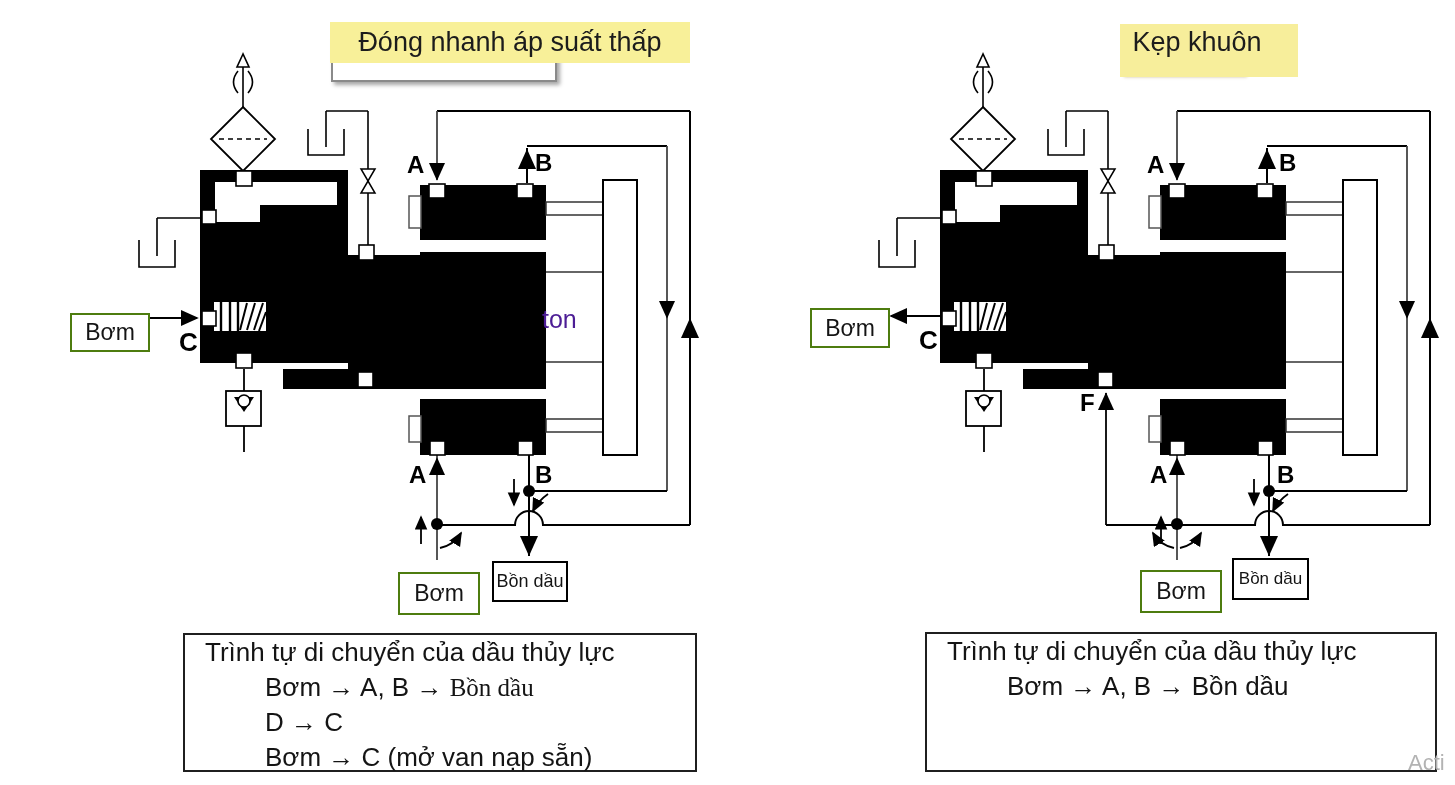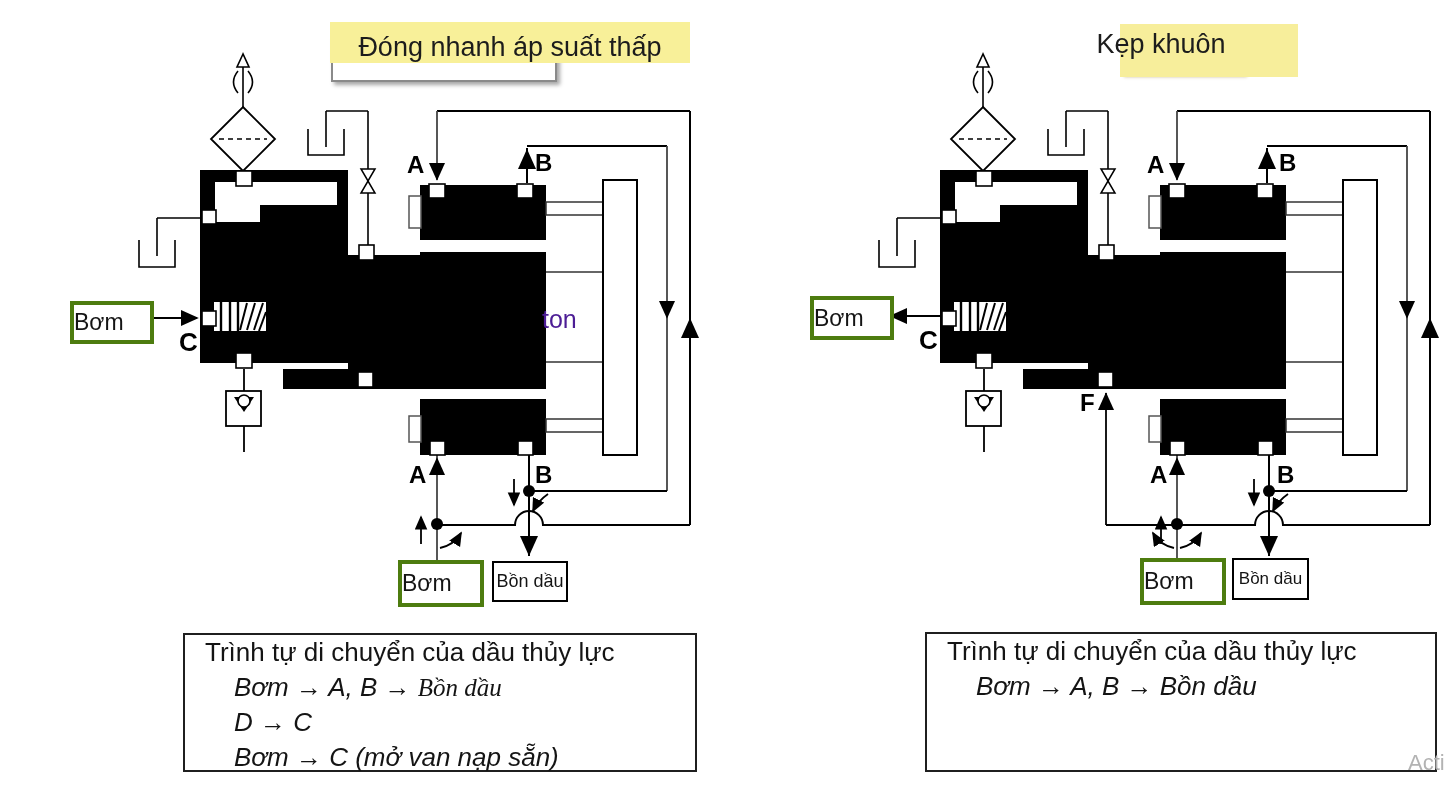--- a/index.html
+++ b/index.html
@@ -1,31 +1,31 @@
 <!DOCTYPE html>
 <html><head>
 <meta charset="utf-8">
 <style>
   html,body{margin:0;padding:0;background:#fff;}
   #canvas{position:relative;width:1455px;height:785px;background:#fff;overflow:hidden;
           font-family:"Liberation Sans",sans-serif;color:#141414;}
   #linework{position:absolute;left:0;top:0;z-index:1;}
   .abs{position:absolute;z-index:3;}
   .hl{background:#F8F099;}
-  .title-text{font-size:27px;color:#1c1c1c;display:flex;align-items:flex-end;justify-content:center;}
+  .title-text{font-size:27px;color:#1c1c1c;display:flex;align-items:center;justify-content:center;}
   .shadow-box{background:#fff;border:2px solid #8a8a8a;box-shadow:3px 3px 4px rgba(0,0,0,.35);z-index:2;}
   .tan-box{background:#FBF5C6;border:2px solid #C8AD66;box-shadow:2px 2px 3px rgba(150,120,40,.45);z-index:2;}
   .lbl{font-weight:bold;font-size:24px;color:#000;z-index:4;}
-  .pump-box{border:4px solid #4d7c0f;background:#fff;display:flex;align-items:center;justify-content:flex-start;
-            font-size:23px;z-index:2;}
+  .pump-box{border:2px solid #4d7c0f;background:#fff;display:flex;align-items:center;justify-content:center;
+            font-size:23px;z-index:2;margin-top:12px;}
   .tank-box{border:2px solid #000;background:#fff;display:flex;align-items:center;justify-content:center;
             font-size:18px;z-index:2;}
   .seq{border:2px solid #1f1f1f;background:#fff;font-size:26px;line-height:35px;z-index:2;}
   .seq-title{margin-left:20px;}
-  .seq-line{margin-left:49px;font-style:italic;}
+  .seq-line{margin-left:80px;}
   .serif{font-family:"Liberation Serif",serif;font-size:25px;}
   .small{font-size:21px;}
   .piston-frag{font-size:25px;color:#4c1d95;z-index:2;}
   .watermark{color:#b3b3b3;font-size:22px;z-index:5;}
 </style>
 </head>
 <body>
 
 <div id="canvas">
   <div id="linework"><svg width="1455" height="785" viewBox="0 0 1455 785" xmlns="http://www.w3.org/2000/svg">
@@ -224,21 +224,21 @@
     <div class="seq-title">Trình tự di chuyển của dầu thủy lực</div>
     <div class="seq-line">
       <span>Bơm → A, B → </span><span class="serif">Bồn dầu</span>
     </div>
     <div class="seq-line">D → C</div>
     <div class="seq-line">Bơm → C (mở van nạp sẵn)</div>
   </div>
 
   <div class="abs hl" style="left:1120px;top:24px;width:178px;height:53px;background:#F7EE9B;"></div>
   <div class="abs tan-box" style="left:1122px;top:26px;width:119px;height:45px;"></div>
-  <div class="abs title-text" style="left:1072px;top:24px;width:178px;height:36px;z-index:3;">
+  <div class="abs title-text" style="left:1108px;top:24px;width:178px;height:36px;z-index:3;">
     <span>Kẹp khuôn</span>
   </div>
 
   <div class="abs lbl" style="left:1147px;top:151px;">A</div>
   <div class="abs lbl" style="left:1279px;top:149px;">B</div>
   <div class="abs lbl" style="left:1150px;top:461px;">A</div>
   <div class="abs lbl" style="left:1277px;top:461px;">B</div>
   <div class="abs lbl" style="left:919px;top:325px;font-size:26px;">C</div>
   <div class="abs lbl" style="left:1080px;top:389px;">F</div>
 

